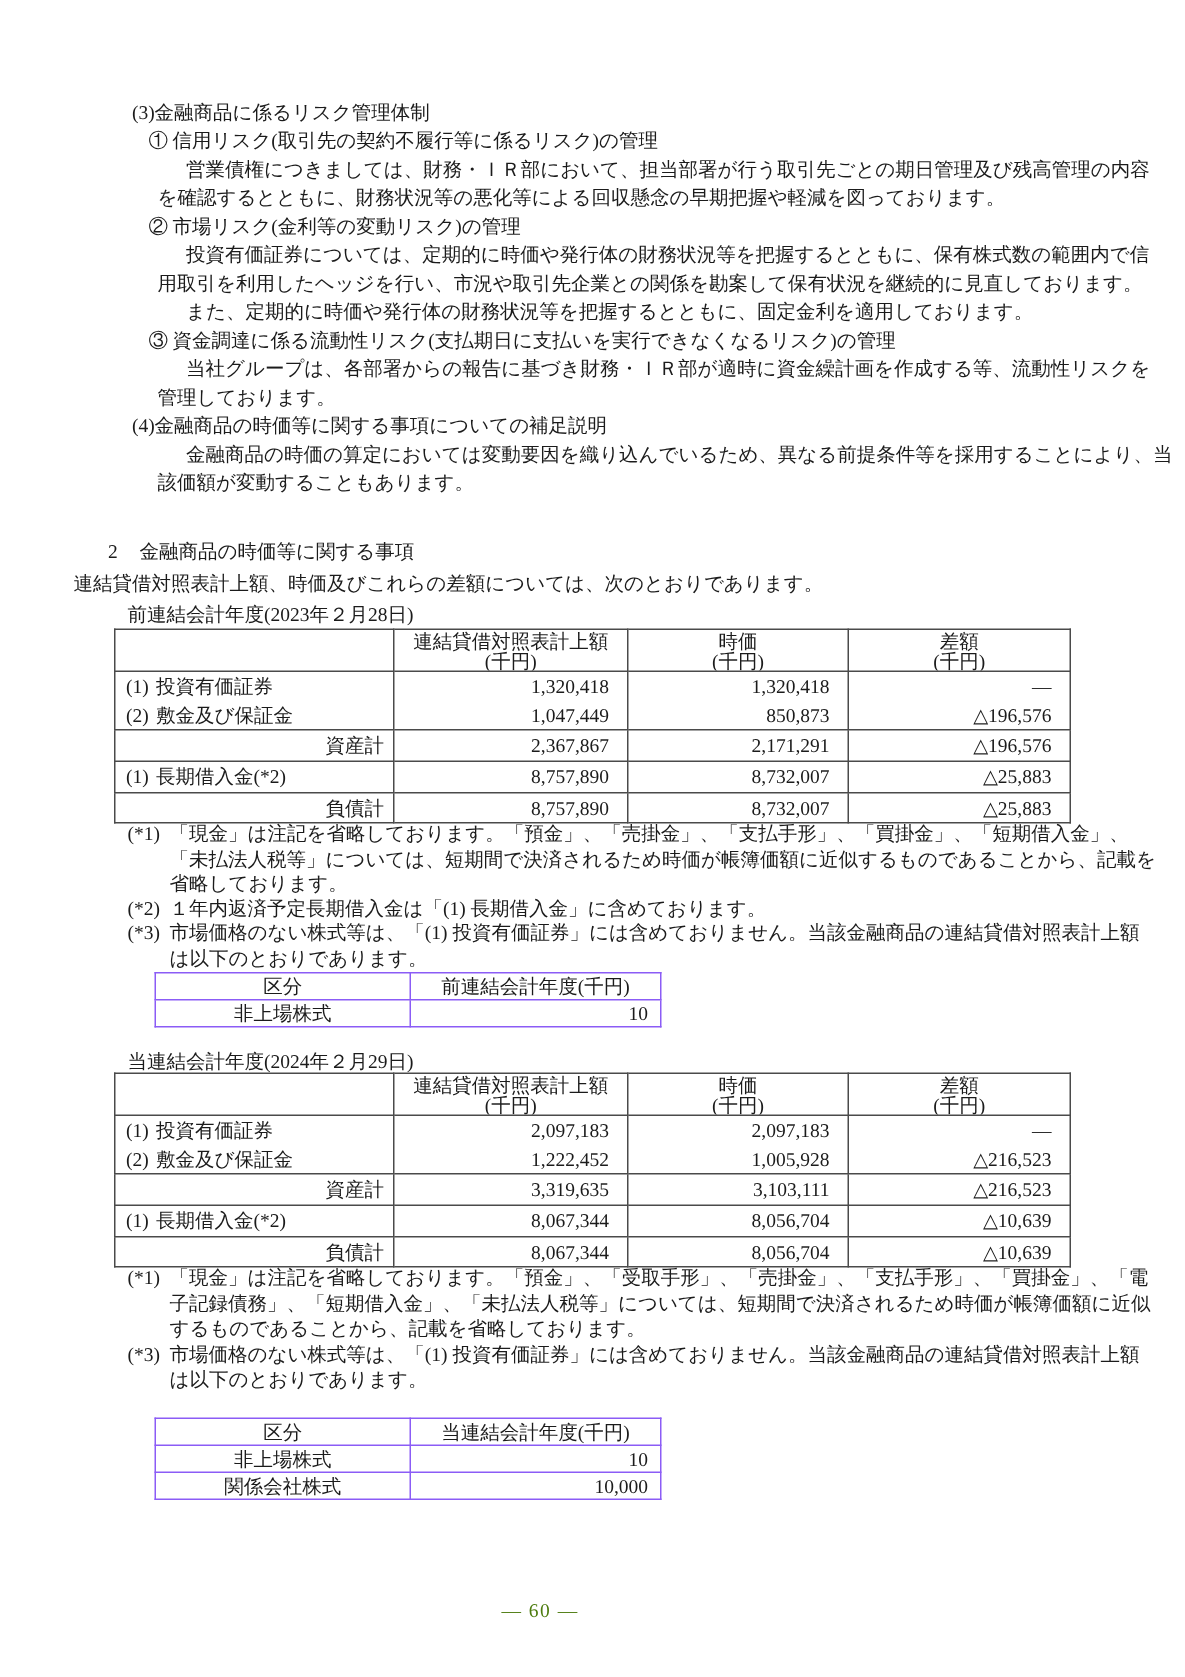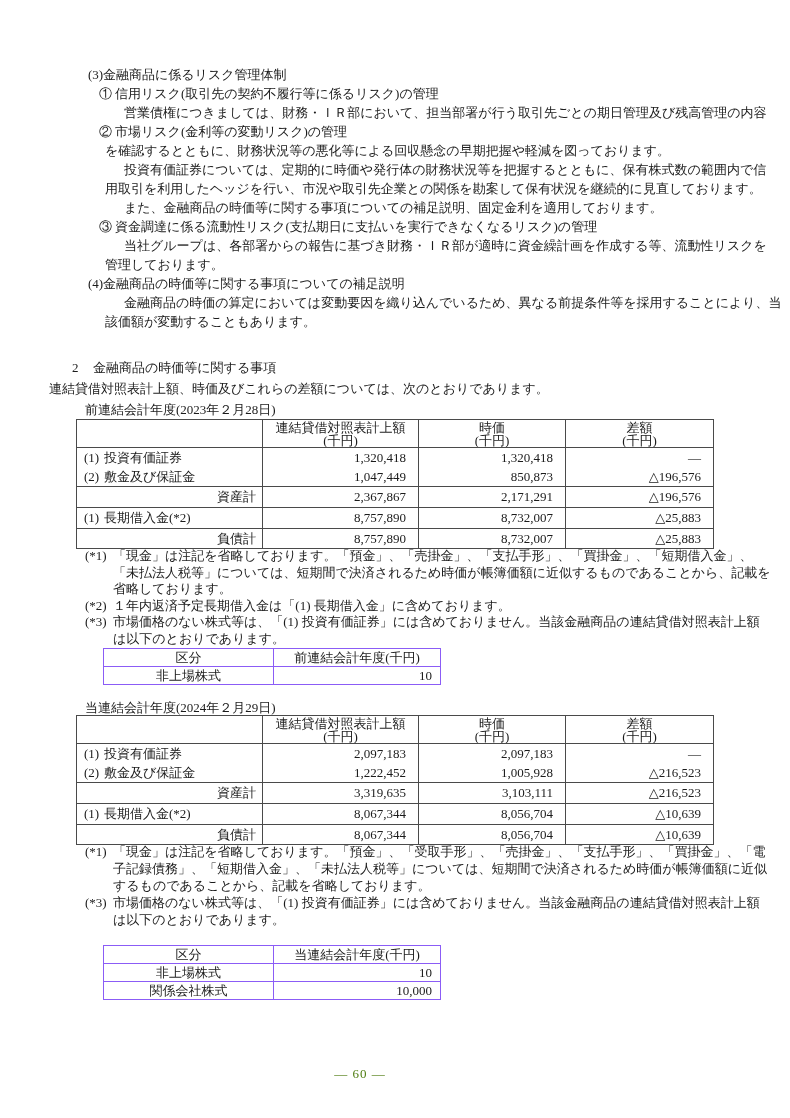--- a/index.html
+++ b/index.html
@@ -58,26 +58,26 @@
             font-size:13px; color:#4d7c0f; letter-spacing:1px; }
 </style>
 </head>
 <body>
 
 <div class="blk" style="top:65px">
   <div class="line ind-sec"><span class="mk-sec">(3)</span><span>金融商品に係るリスク管理体制</span></div>
 
   <div class="line ind-item"><span class="mk-circ">①</span><span>信用リスク(取引先の契約不履行等に係るリスク)の管理</span></div>
   <div class="line ind-first">営業債権につきましては、財務・ＩＲ部において、担当部署が行う取引先ごとの期日管理及び残高管理の内容</div>
+  <div class="line ind-cont">を確認するとともに、財務状況等の悪化等による回収懸念の早期把握や軽減を図っております。</div>
+
   <div class="line ind-item"><span class="mk-circ">②</span><span>市場リスク(金利等の変動リスク)の管理</span></div>
-
-  <div class="line ind-cont">を確認するとともに、財務状況等の悪化等による回収懸念の早期把握や軽減を図っております。</div>
   <div class="line ind-first">投資有価証券については、定期的に時価や発行体の財務状況等を把握するとともに、保有株式数の範囲内で信</div>
   <div class="line ind-cont">用取引を利用したヘッジを行い、市況や取引先企業との関係を勘案して保有状況を継続的に見直しております。</div>
-  <div class="line ind-first">また、金融商品の時価等に関する事項についての補足説明、固定金利を適用しております。</div>
+  <div class="line ind-first">また、定期的に時価や発行体の財務状況等を把握するとともに、固定金利を適用しております。</div>
 
   <div class="line ind-item"><span class="mk-circ">③</span><span>資金調達に係る流動性リスク(支払期日に支払いを実行できなくなるリスク)の管理</span></div>
   <div class="line ind-first">当社グループは、各部署からの報告に基づき財務・ＩＲ部が適時に資金繰計画を作成する等、流動性リスクを</div>
   <div class="line ind-cont">管理しております。</div>
 
   <div class="line ind-sec"><span class="mk-sec">(4)</span><span>金融商品の時価等に関する事項についての補足説明</span></div>
   <div class="line ind-first">金融商品の時価の算定においては変動要因を織り込んでいるため、異なる前提条件等を採用することにより、当</div>
   <div class="line ind-cont">該価額が変動することもあります。</div>
 </div>
 

